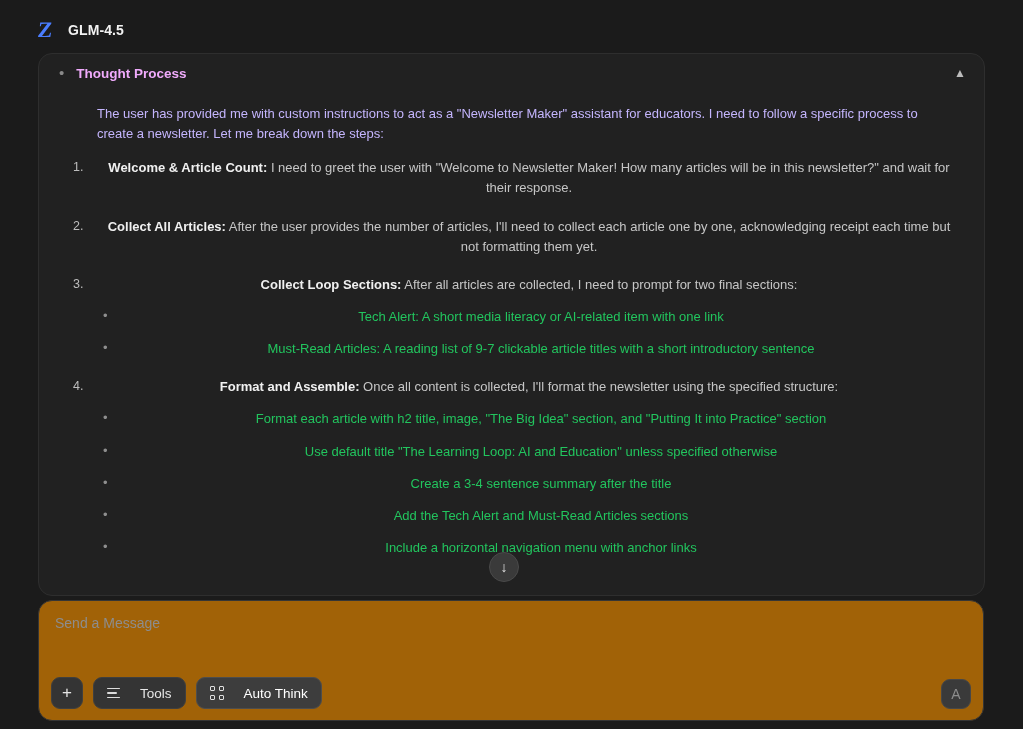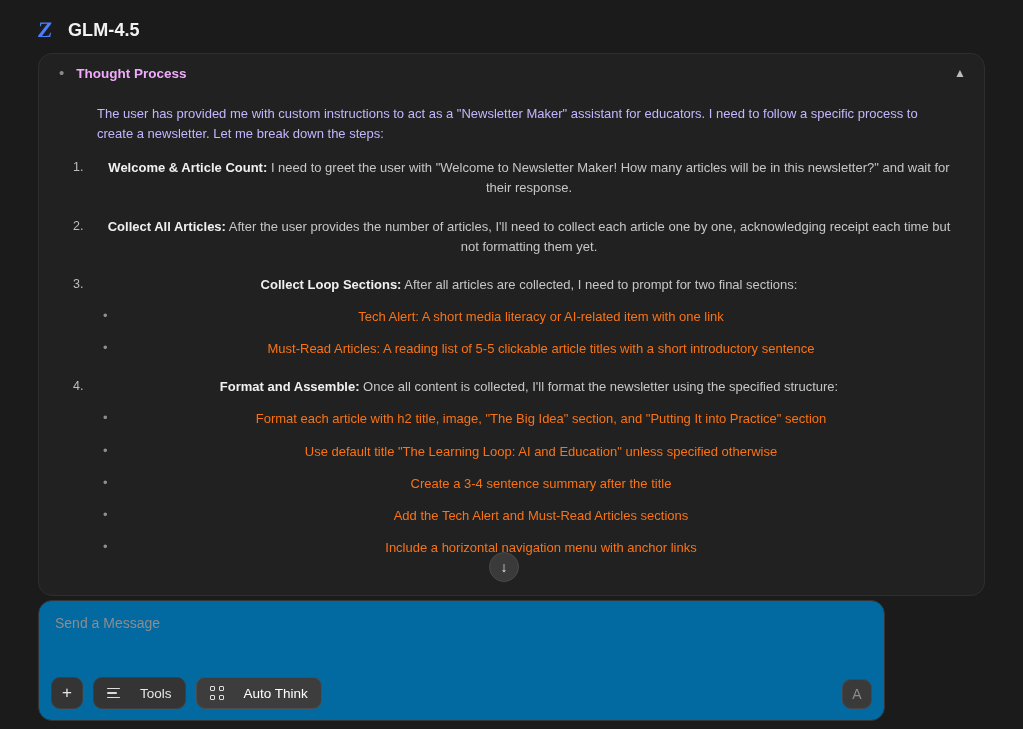--- a/index.html
+++ b/index.html
@@ -28,21 +28,21 @@
   .logo-mark {
     width: 26px; height: 26px;
     display: flex; align-items: center; justify-content: center;
     color: #4a7dff;
     font-size: 22px;
     font-weight: bold;
     font-family: "Liberation Serif", serif;
     transform: skewX(-6deg);
   }
   .model-name {
-    font-size: 18px;
+    font-size: 14px;
     font-weight: bold;
     color: #f2f2f2;
     letter-spacing: .1px;
   }
 
   
   .thought-card {
     position: absolute;
     left: 38px; top: 53px;
     width: 947px; height: 543px;
@@ -117,21 +117,21 @@
   }
   ul.sub {
     list-style: none;
     margin: 4px 0 0 0;
     padding: 0;
   }
   ul.sub > li {
     position: relative;
     padding-left: 24px;
     margin-top: 12px;
-    color: #f97316;
+    color: #22c55e;
   }
   ul.sub > li::before {
     content: "\2022";
     position: absolute;
     left: 6px; top: -1px;
     color: #8e8e8e;
     font-size: 13px;
   }
 
   
@@ -146,22 +146,22 @@
     display: flex; align-items: center; justify-content: center;
     font-size: 14px;
     cursor: pointer;
     z-index: 5;
   }
 
   
   .composer {
     position: absolute;
     left: 38px; top: 600px;
-    width: 847px; height: 121px;
-    background: #0369a1;
+    width: 946px; height: 121px;
+    background: #a16207;
     border: 1px solid #353535;
     border-radius: 14px;
   }
   .composer-input {
     position: absolute;
     left: 12px; top: 10px;
     right: 12px;
     background: transparent;
     border: none;
     outline: none;
@@ -264,21 +264,21 @@
         <li>
           <span class="lead">Welcome &amp; Article Count:</span><span> I need to greet the user with "Welcome to Newsletter Maker! How many articles will be in this newsletter?" and wait for their response.</span>
         </li>
         <li>
           <span class="lead">Collect All Articles:</span><span> After the user provides the number of articles, I'll need to collect each article one by one, acknowledging receipt each time but not formatting them yet.</span>
         </li>
         <li>
           <span class="lead">Collect Loop Sections:</span><span> After all articles are collected, I need to prompt for two final sections:</span>
           <ul class="sub">
             <li>Tech Alert: A short media literacy or AI-related item with one link</li>
-            <li>Must-Read Articles: A reading list of 5-5 clickable article titles with a short introductory sentence</li>
+            <li>Must-Read Articles: A reading list of 9-7 clickable article titles with a short introductory sentence</li>
           </ul>
         </li>
         <li>
           <span class="lead">Format and Assemble:</span><span> Once all content is collected, I'll format the newsletter using the specified structure:</span>
           <ul class="sub">
             <li>Format each article with h2 title, image, "The Big Idea" section, and "Putting It into Practice" section</li>
             <li>Use default title "The Learning Loop: AI and Education" unless specified otherwise</li>
             <li>Create a 3-4 sentence summary after the title</li>
             <li>Add the Tech Alert and Must-Read Articles sections</li>
             <li>Include a horizontal navigation menu with anchor links</li>

